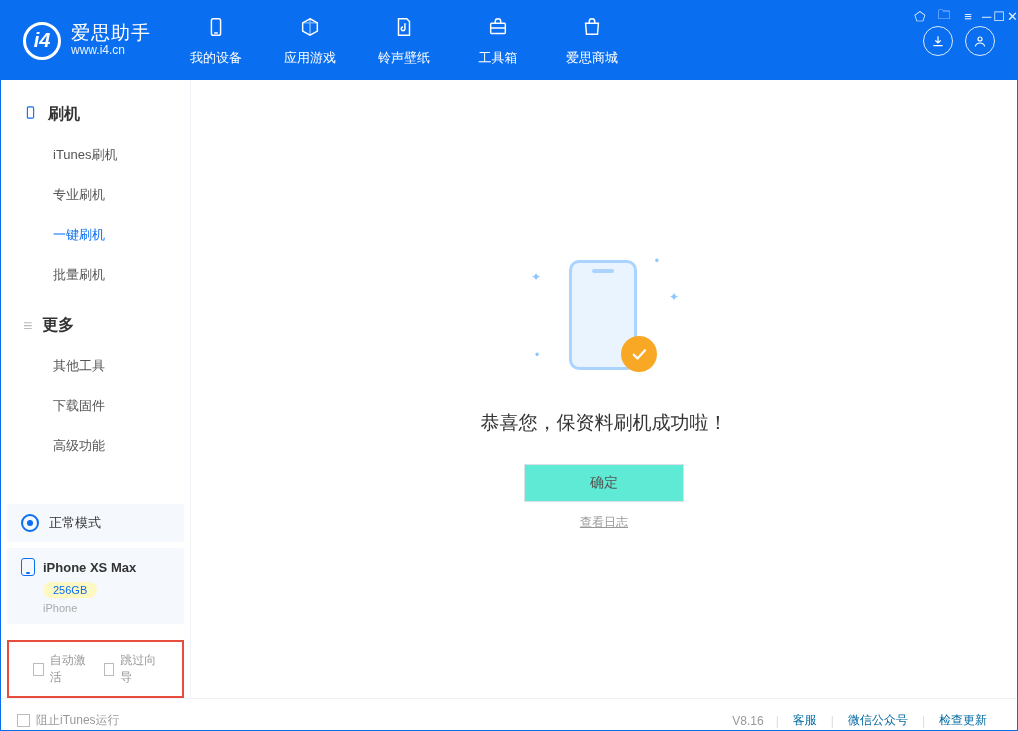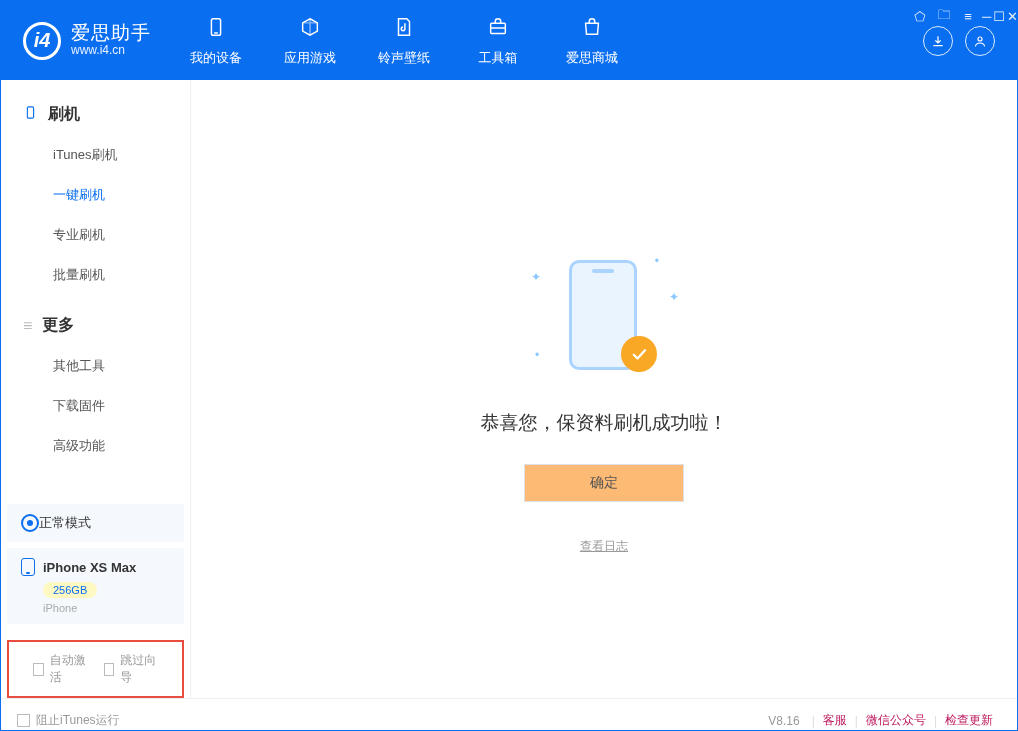--- a/index.html
+++ b/index.html
@@ -25,21 +25,21 @@
 .header-right-icons { display: flex; align-items: center; gap: 12px; padding-right: 22px; }
 .hr-icon { width: 30px; height: 30px; border: 1.5px solid rgba(255,255,255,.85); border-radius: 50%; display: flex; align-items: center; justify-content: center; cursor: pointer; }
 
 .body-area { display: flex; height: calc(100% - 79px - 32px); }
 .sidebar { width: 190px; border-right: 1px solid #eef1f5; display: flex; flex-direction: column; padding-top: 14px; }
 .side-section-head { display: flex; align-items: center; gap: 10px; padding: 10px 22px; font-size: 16px; font-weight: 600; color: #333; }
 .side-item { padding: 11px 0 11px 52px; font-size: 13px; color: #555; cursor: pointer; }
 .side-item.active { color: #0a6ef0; }
 .sidebar-spacer { flex: 1; }
 
-.device-card { background: #f5f8fc; margin: 6px; border-radius: 2px; padding: 10px 14px; display: flex; align-items: center; font-size: 13px; color: #333; }
+.device-card { background: #f5f8fc; margin: 6px; border-radius: 2px; padding: 10px 14px; display: flex; align-items: center; gap: 10px; font-size: 13px; color: #333; }
 .mode-circle { width: 18px; height: 18px; border: 2px solid #0a6ef0; border-radius: 50%; position: relative; }
 .mode-circle::after { content: ""; position: absolute; width: 6px; height: 6px; background: #0a6ef0; border-radius: 50%; top: 4px; left: 4px; }
 
 .device-info { background: #f5f8fc; margin: 0 6px 6px 6px; border-radius: 2px; padding: 10px 14px; }
 .device-row1 { display: flex; align-items: center; gap: 8px; font-size: 13px; color: #333; font-weight: 600; }
 .phone-icon { width: 14px; height: 18px; border: 1.5px solid #0a6ef0; border-radius: 3px; position: relative; }
 .phone-icon::after { content:""; position:absolute; bottom:1px; left:50%; transform:translateX(-50%); width:4px; height:2px; background:#0a6ef0; border-radius:1px; }
 .capacity-badge { display: inline-block; background: #fef9c3; color: #0a6ef0; font-size: 11px; padding: 2px 10px; border-radius: 10px; margin-top: 6px; margin-left: 22px; }
 .device-type { color: #aaa; font-size: 11px; margin-top: 4px; margin-left: 22px; }
 
@@ -53,28 +53,28 @@
 .phone-outline::before { content:""; position:absolute; top:6px; left:50%; transform:translateX(-50%); width:22px; height:4px; background:#aad3ff; border-radius:2px; }
 .check-badge { position: absolute; right: 12px; bottom: 8px; width: 36px; height: 36px; background: #f9a825; border-radius: 50%; display: flex; align-items: center; justify-content: center; }
 .check-badge svg { width: 18px; height: 18px; }
 .sparkle { position: absolute; color: #8cc8ff; font-size: 12px; }
 .sp1 { top: 10px; left: -8px; }
 .sp2 { top: 30px; right: -10px; }
 .sp3 { bottom: 18px; left: -4px; }
 .sp4 { top: -6px; right: 10px; }
 
 .success-text { font-size: 19px; color: #333; margin-bottom: 28px; }
-.ok-btn { width: 160px; height: 38px; border: 1px solid #dcdfe6; background: #fdba74; font-size: 14px; color: #555; cursor: pointer; margin-bottom: 36px; }
+.ok-btn { width: 160px; height: 38px; border: 1px solid #dcdfe6; background: #5eead4; font-size: 14px; color: #555; cursor: pointer; margin-bottom: 12px; }
 .view-log { font-size: 12px; color: #999; cursor: pointer; text-decoration: underline; }
 
 .footer { height: 44px; border-top: 1px solid #eef1f5; display: flex; align-items: center; padding: 0 16px; font-size: 12px; color: #999; }
 .footer .cb { color: #999; }
 .footer-spacer { flex: 1; }
 .footer-links { display: flex; align-items: center; gap: 0; }
-.footer-link { color: #be185d; cursor: pointer; padding: 0 8px; }
+.footer-link { color: #0369a1; cursor: pointer; padding: 0 14px; }
 .footer-sep { color: #ddd; }
 .version { color: #999; margin-right: 12px; }
 </style>
 </head>
 <body>
 
 <div class="header">
   <div class="logo-area">
     <div class="logo-circle">i4</div>
     <div class="logo-text">
@@ -157,22 +157,22 @@
 
 <div class="body-area">
   <div class="sidebar">
     <div class="side-section-head">
       <span><svg viewBox="0 0 24 24" width="15" height="15" fill="none" stroke="#0a6ef0" stroke-width="1.8">
             <rect x="7" y="3" width="10" height="18" rx="2"></rect>
           </svg></span>
       <span>刷机</span>
     </div>
     <div class="side-item">iTunes刷机</div>
+    <div class="side-item">专业刷机</div>
     <div class="side-item active">一键刷机</div>
-    <div class="side-item">专业刷机</div>
     <div class="side-item">批量刷机</div>
 
     <div class="side-section-head" style="margin-top:10px;">
       <span style="color:#bbb;">≡</span>
       <span>更多</span>
     </div>
     <div class="side-item">其他工具</div>
     <div class="side-item">下载固件</div>
     <div class="side-item">高级功能</div>
 

